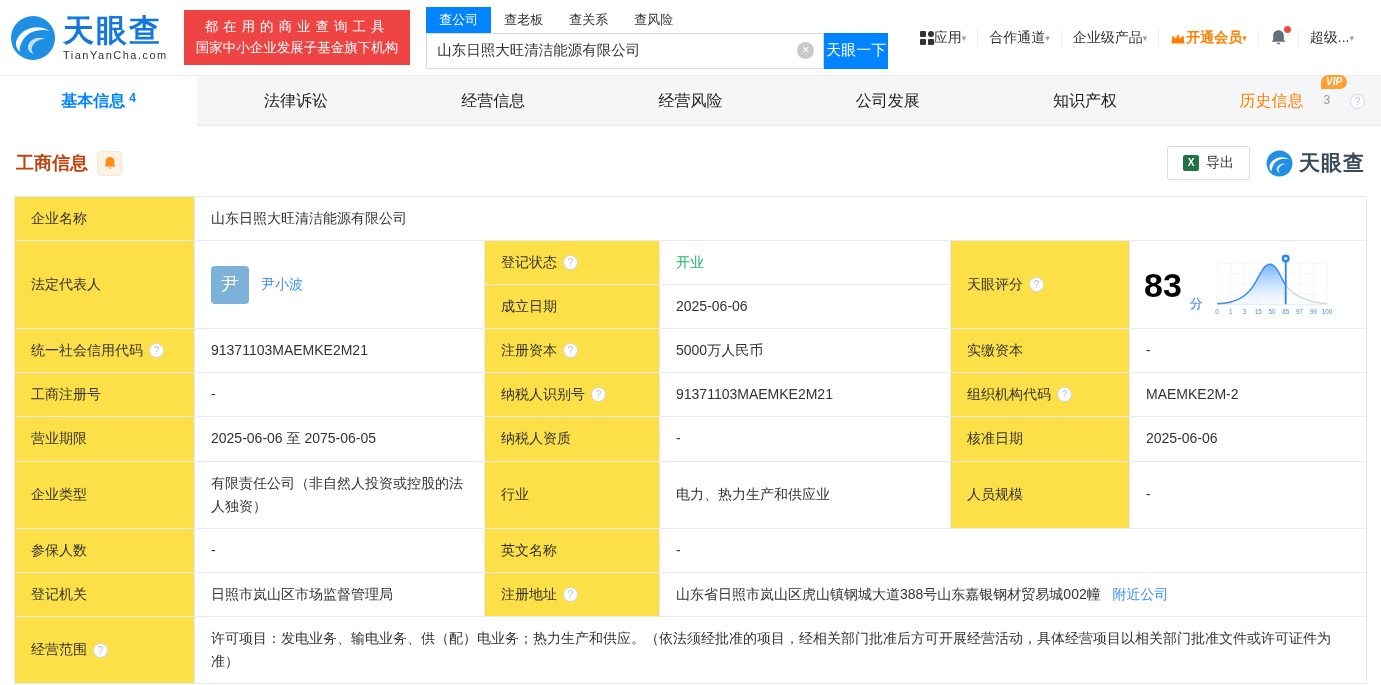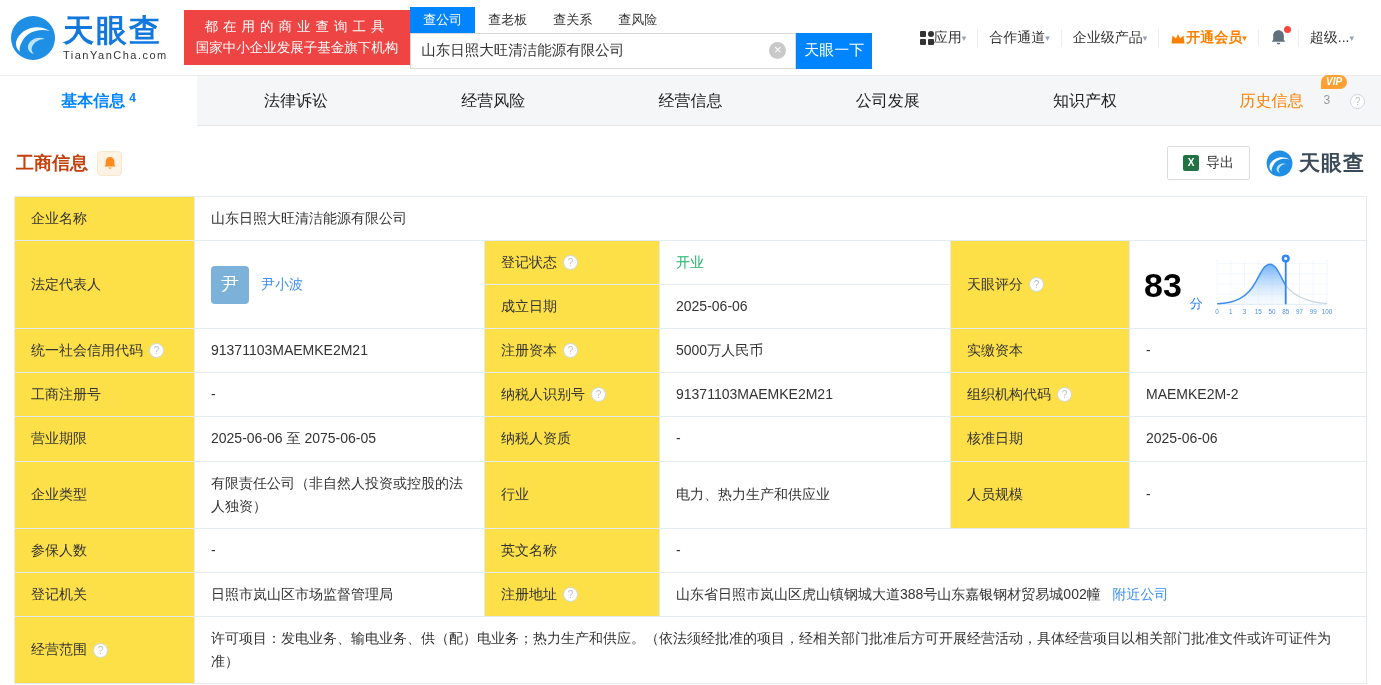--- a/index.html
+++ b/index.html
@@ -9,31 +9,31 @@
 
   
   .topbar { display:flex; align-items:center; height:76px; padding:0 16px 0 10px; background:#fff;
             border-bottom:1px solid #ececec; box-shadow:0 1px 3px rgba(0,0,0,.05); }
   .logo { display:flex; align-items:center; gap:7px; cursor:pointer; }
   .logo-cn { font-size:31px; font-weight:bold; color:#1278dd; line-height:1; letter-spacing:2px; }
   .logo-en { font-size:11px; color:#333; letter-spacing:1.5px; margin-top:3px; }
   .promo { background:#ef4444; color:#fff; margin-left:16px; padding:7px 12px; font-size:13.5px;
            line-height:1.55; text-align:center; font-weight:500; cursor:pointer; }
   .promo-line1 { letter-spacing:5px; }
-  .search-block { width:462px; }
+  .search-block { margin-left:16px; width:462px; }
   .search-tabs { display:flex; font-size:13px; }
   .search-tab { padding:4px 13px; color:#333; cursor:pointer; }
   .search-tab.active { background:#0084ff; color:#fff; }
   .search-row { display:flex; height:36px; }
   .search-input-wrap { flex:1; position:relative; border:1px solid #d9d9d9; background:#fff; display:flex; align-items:center; }
   .search-input { border:none; outline:none; width:100%; font-size:14.5px; color:#333; padding:0 34px 0 10px;
                   font-family:inherit; }
   .clear-icon { position:absolute; right:9px; width:17px; height:17px; border-radius:50%; background:#c9c9c9;
                 color:#fff; font-size:13px; line-height:15px; text-align:center; cursor:pointer; }
-  .search-btn { width:76px; background:#0084ff; color:#fff; border:none; font-size:15px; cursor:pointer; font-family:inherit; }
+  .search-btn { width:64px; background:#0084ff; color:#fff; border:none; font-size:15px; cursor:pointer; font-family:inherit; }
 
   .top-nav { margin-left:auto; display:flex; align-items:center; font-size:14px; color:#333; }
   .nav-item { display:flex; align-items:center; padding:0 11px; cursor:pointer; white-space:nowrap; position:relative; }
   .nav-item + .nav-item { border-left:1px solid #ededed; }
   .caret { font-size:9px; color:#9aa3ad; }
   .nav-vip { color:#ff8000; font-weight:bold; }
   .bell-wrap { position:relative; display:flex; }
   .red-dot { position:absolute; top:-3px; right:-4px; width:7px; height:7px; border-radius:50%; background:#f5483b; }
   .nav-super { max-width:64px; overflow:hidden; text-overflow:ellipsis; }
 
@@ -165,24 +165,24 @@
 
   <div class="tabbar">
     <div class="tab active">
       <span>基本信息</span>
       <span class="count">4</span>
     </div>
     <div class="tab">
       <span>法律诉讼</span>
     </div>
     <div class="tab">
+      <span>经营信息</span>
+    </div>
+    <div class="tab">
       <span>经营风险</span>
-    </div>
-    <div class="tab">
-      <span>经营信息</span>
     </div>
     <div class="tab">
       <span>公司发展</span>
     </div>
     <div class="tab">
       <span>知识产权</span>
     </div>
     <div class="tab vip-tab">
       <span class="tab-inner">
         <span class="vip-badge">VIP</span>

